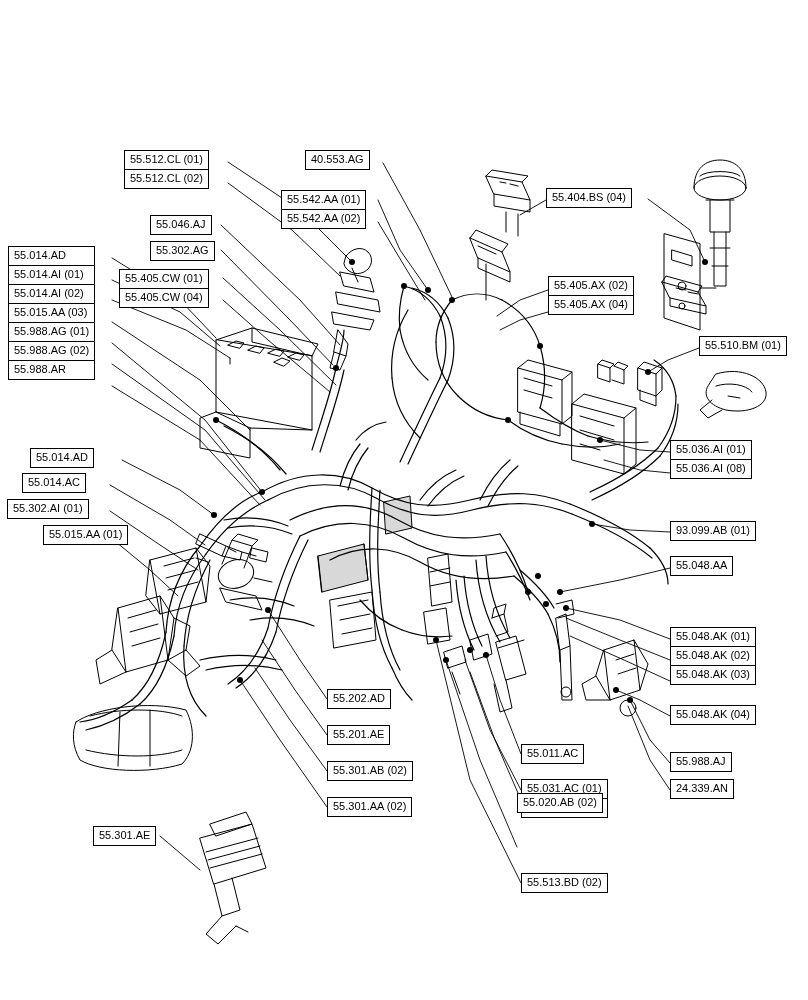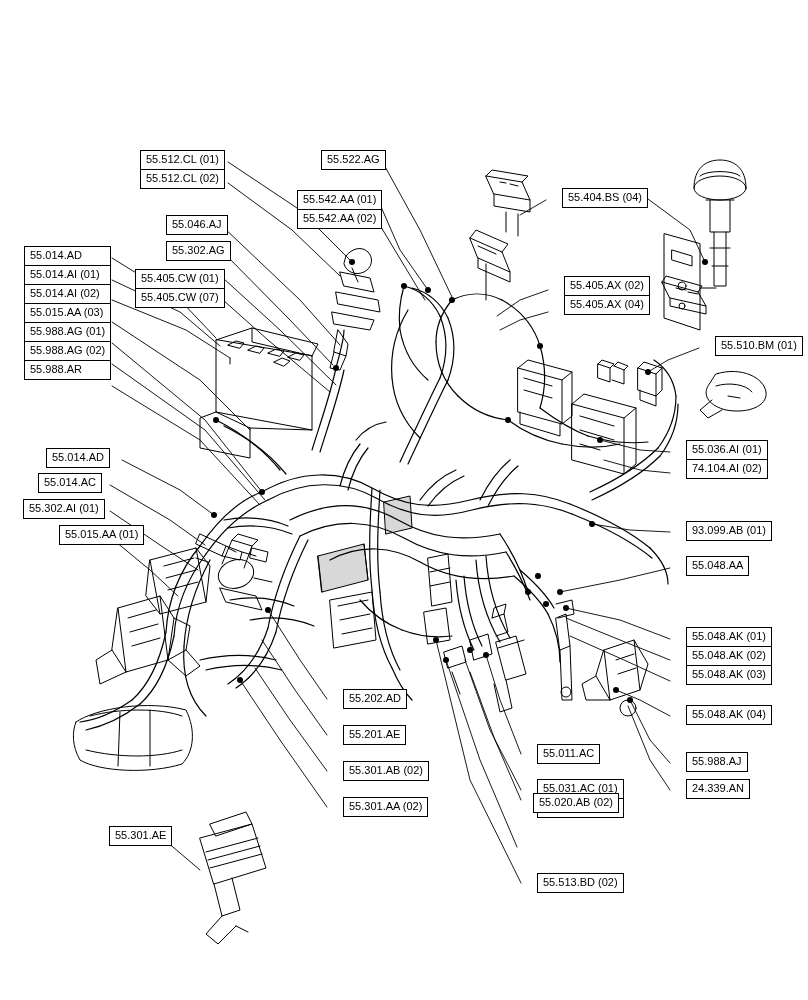--- a/index.html
+++ b/index.html
@@ -27,21 +27,20 @@
     background: #fff;
     font-size: 11px;
     line-height: 1;
     color: #000;
     padding: 3px 5px 4px 5px;
     white-space: nowrap;
     box-sizing: border-box;
   }
   .callout-group {
     position: absolute;
-    margin-left: 16px;
   }
   .callout-group .callout {
     position: relative;
     left: auto; top: auto;
     display: block;
     margin-top: -1px;
   }
   .callout-group .callout:first-child {
     margin-top: 0;
   }
@@ -436,21 +435,21 @@
       </g>
     </g>
   </svg>
 
   <div class="callout-group" style="left:124px; top:150px;">
     <div class="callout">55.512.CL (01)</div>
     <div class="callout">55.512.CL (02)</div>
   </div>
 
   <div class="callout-group" style="left:305px; top:150px;">
-    <div class="callout">55.522.AG</div>
+    <div class="callout">40.553.AG</div>
   </div>
 
   <div class="callout-group" style="left:546px; top:188px;text-align:center;">
     <div class="callout">55.404.BS (04)</div>
   </div>
 
   <div class="callout-group" style="left:281px; top:190px;">
     <div class="callout">55.542.AA (01)</div>
     <div class="callout">55.542.AA (02)</div>
   </div>
@@ -458,21 +457,21 @@
   <div class="callout-group" style="left:150px; top:215px;">
     <div class="callout">55.046.AJ</div>
   </div>
 
   <div class="callout-group" style="left:150px; top:241px;">
     <div class="callout">55.302.AG</div>
   </div>
 
   <div class="callout-group" style="left:119px; top:269px;">
     <div class="callout">55.405.CW (01)</div>
-    <div class="callout">55.405.CW (07)</div>
+    <div class="callout">55.405.CW (04)</div>
   </div>
 
   <div class="callout-group" style="left:8px; top:246px;">
     <div class="callout">55.014.AD</div>
     <div class="callout">55.014.AI (01)</div>
     <div class="callout">55.014.AI (02)</div>
     <div class="callout">55.015.AA (03)</div>
     <div class="callout">55.988.AG (01)</div>
     <div class="callout">55.988.AG (02)</div>
     <div class="callout">55.988.AR</div>
@@ -482,21 +481,21 @@
     <div class="callout">55.405.AX (02)</div>
     <div class="callout">55.405.AX (04)</div>
   </div>
 
   <div class="callout-group" style="left:699px; top:336px;">
     <div class="callout">55.510.BM (01)</div>
   </div>
 
   <div class="callout-group" style="left:670px; top:440px;">
     <div class="callout">55.036.AI (01)</div>
-    <div class="callout">74.104.AI (02)</div>
+    <div class="callout">55.036.AI (08)</div>
   </div>
 
   <div class="callout-group" style="left:670px; top:521px;">
     <div class="callout">93.099.AB (01)</div>
   </div>
 
   <div class="callout-group" style="left:670px; top:556px;">
     <div class="callout">55.048.AA</div>
   </div>
 

